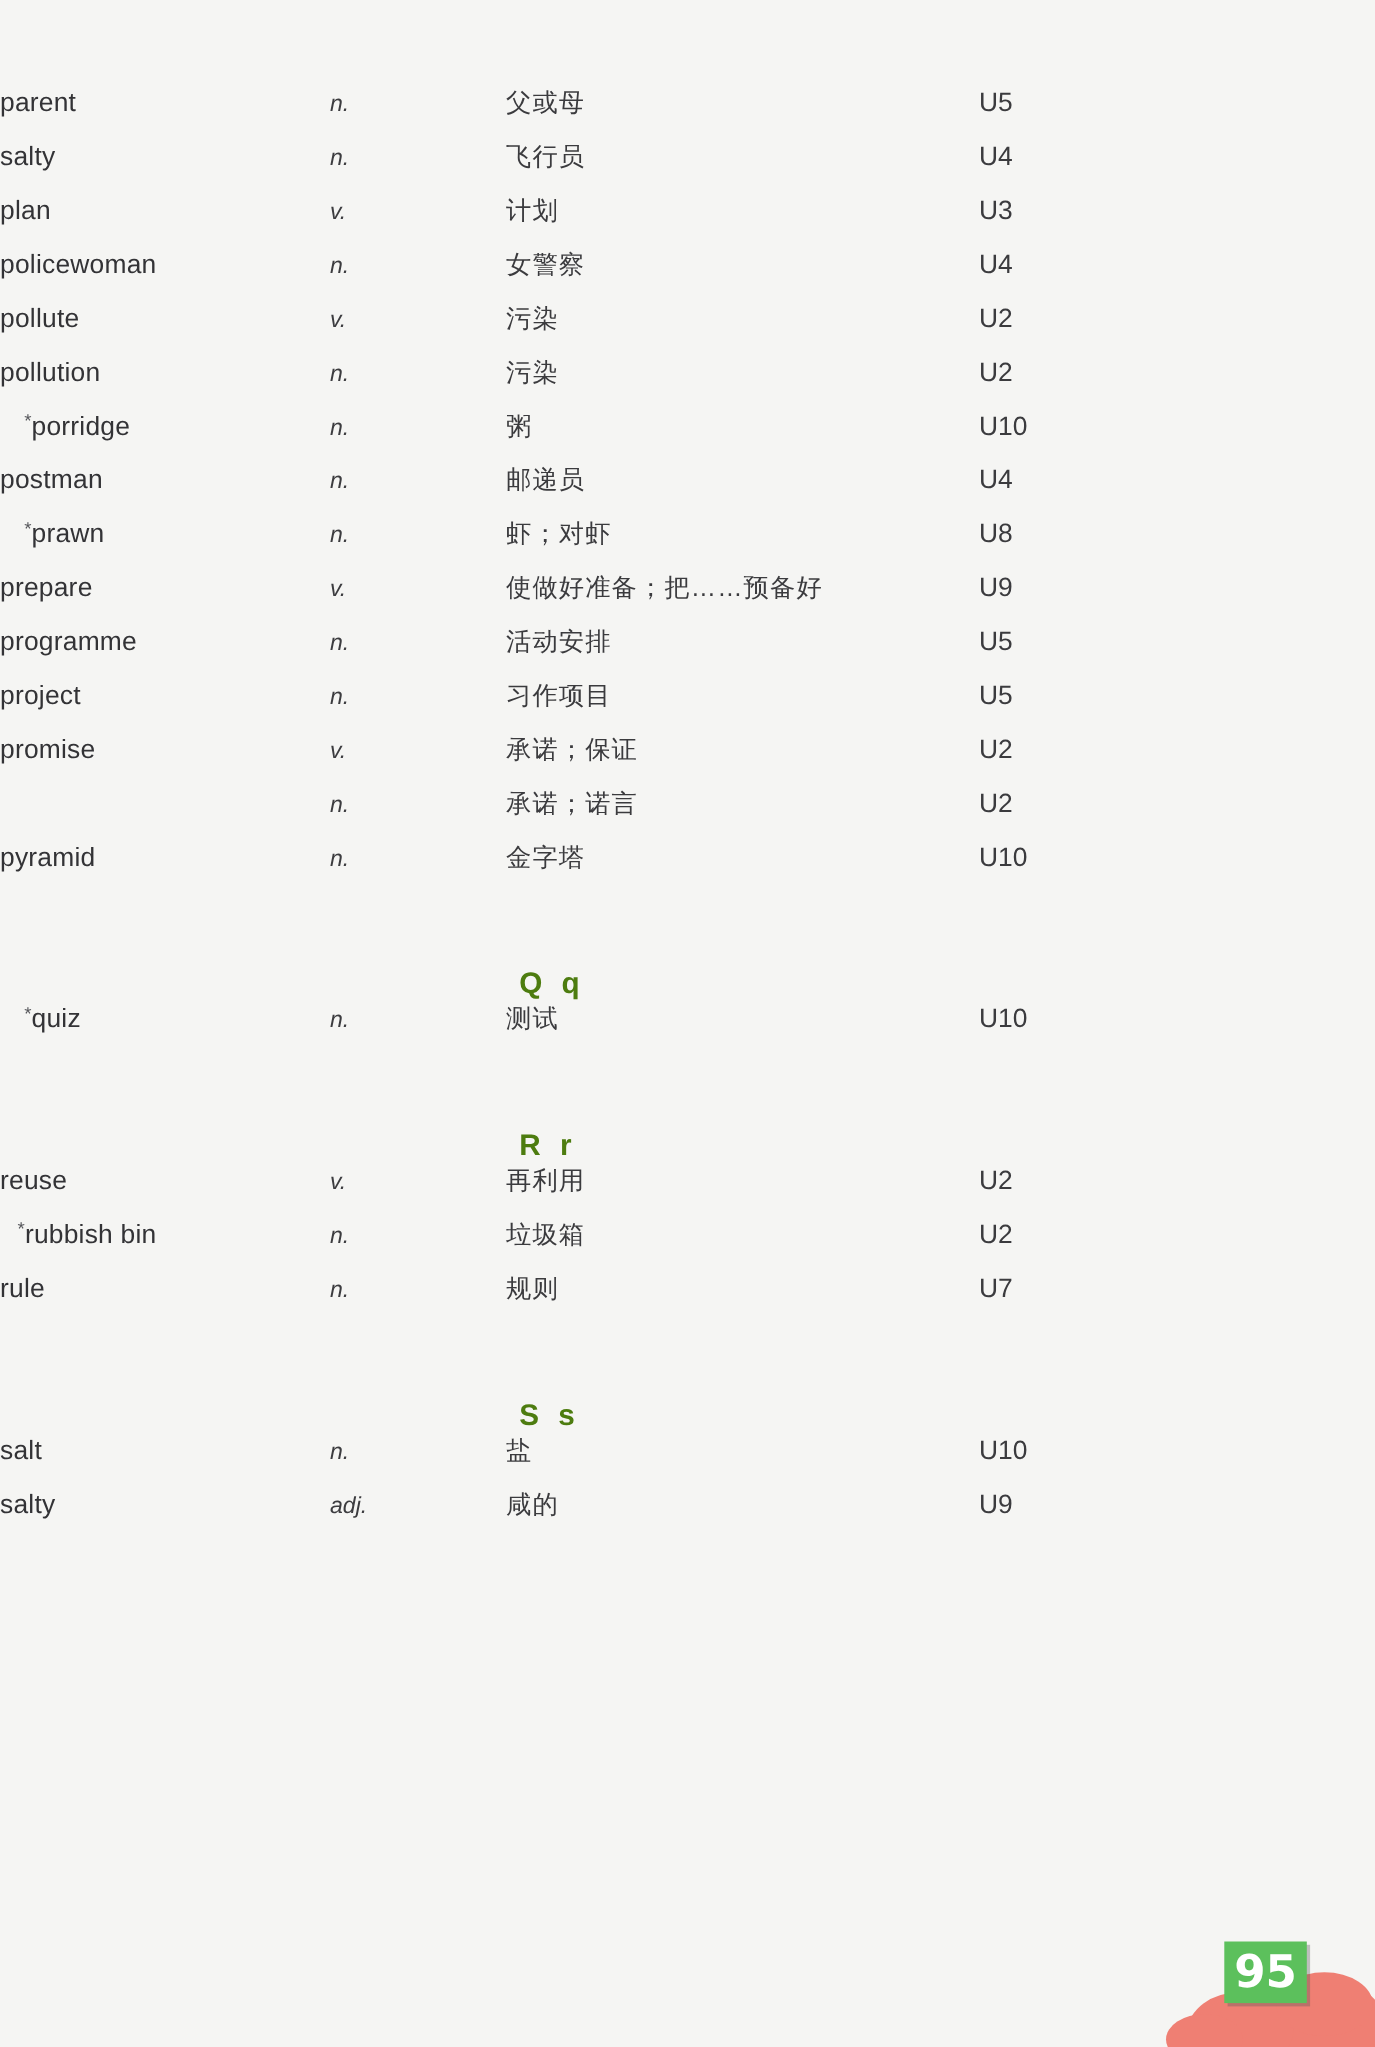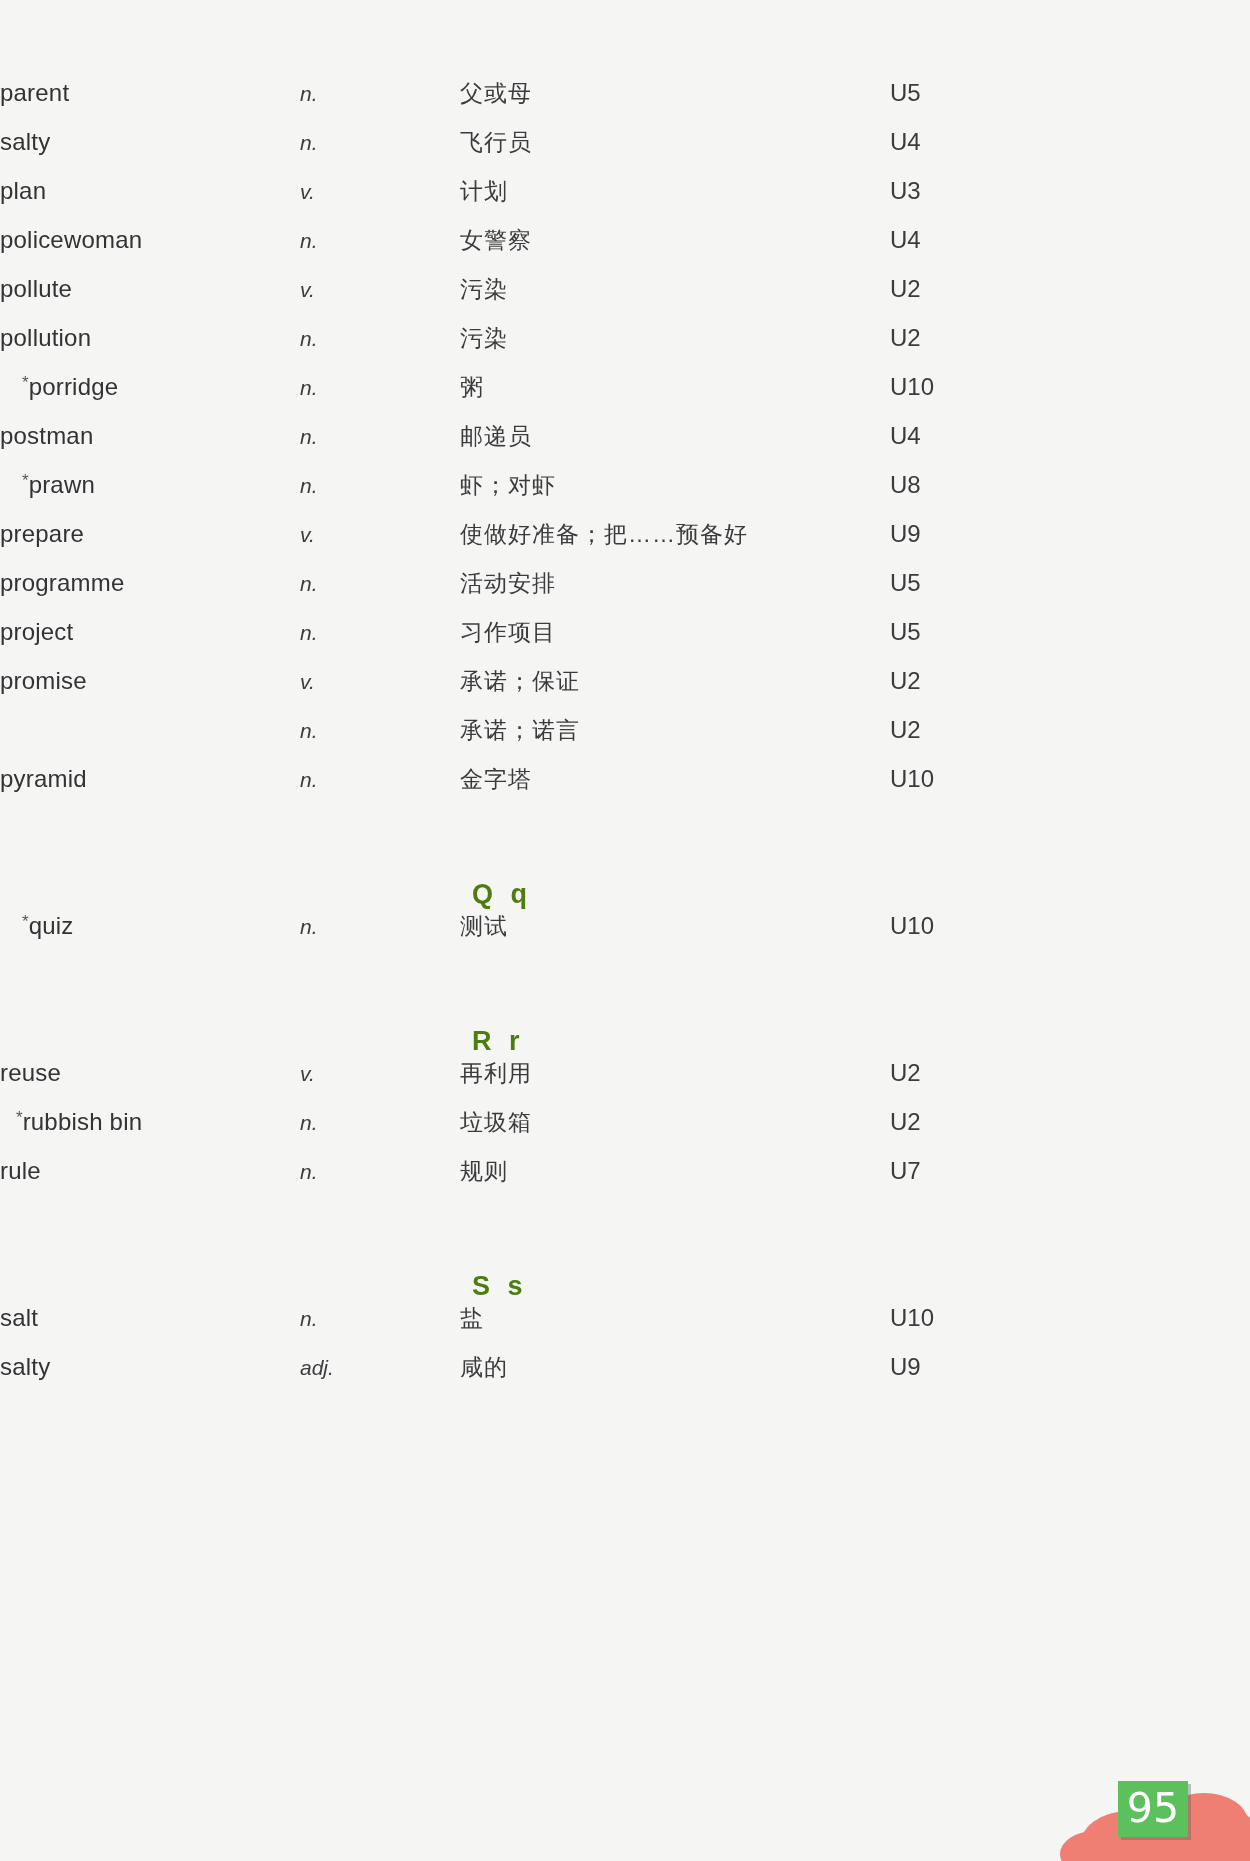--- a/index.html
+++ b/index.html
@@ -116,25 +116,25 @@
     border-radius: 50%;
   }
   .blob.b1 { width: 150px; height: 100px; right: -12px; bottom: -34px; }
   .blob.b2 { width: 96px;  height: 70px;  right: 74px;  bottom: -20px; }
   .blob.b3 { width: 88px;  height: 58px;  right: 2px;   bottom: 10px; }
   .blob.b4 { width: 70px;  height: 46px;  right: 120px; bottom: -16px; }
 
   .page-num {
     position: absolute;
     right: 62px;
-    bottom: 24px;
+    bottom: 40px;
     background: #5cc05c;
     color: #ffffff;
     font-size: 41px;
-    font-weight: normal;
+    font-weight: bold;
     line-height: 50px;
     padding: 2px 9px 4px 9px;
     letter-spacing: 0px;
     font-family: "DejaVu Sans", sans-serif;
     box-shadow: 3px 3px 0 rgba(90,90,90,0.35);
     text-align: right;
   }
 </style>
 </head>
 <body>

